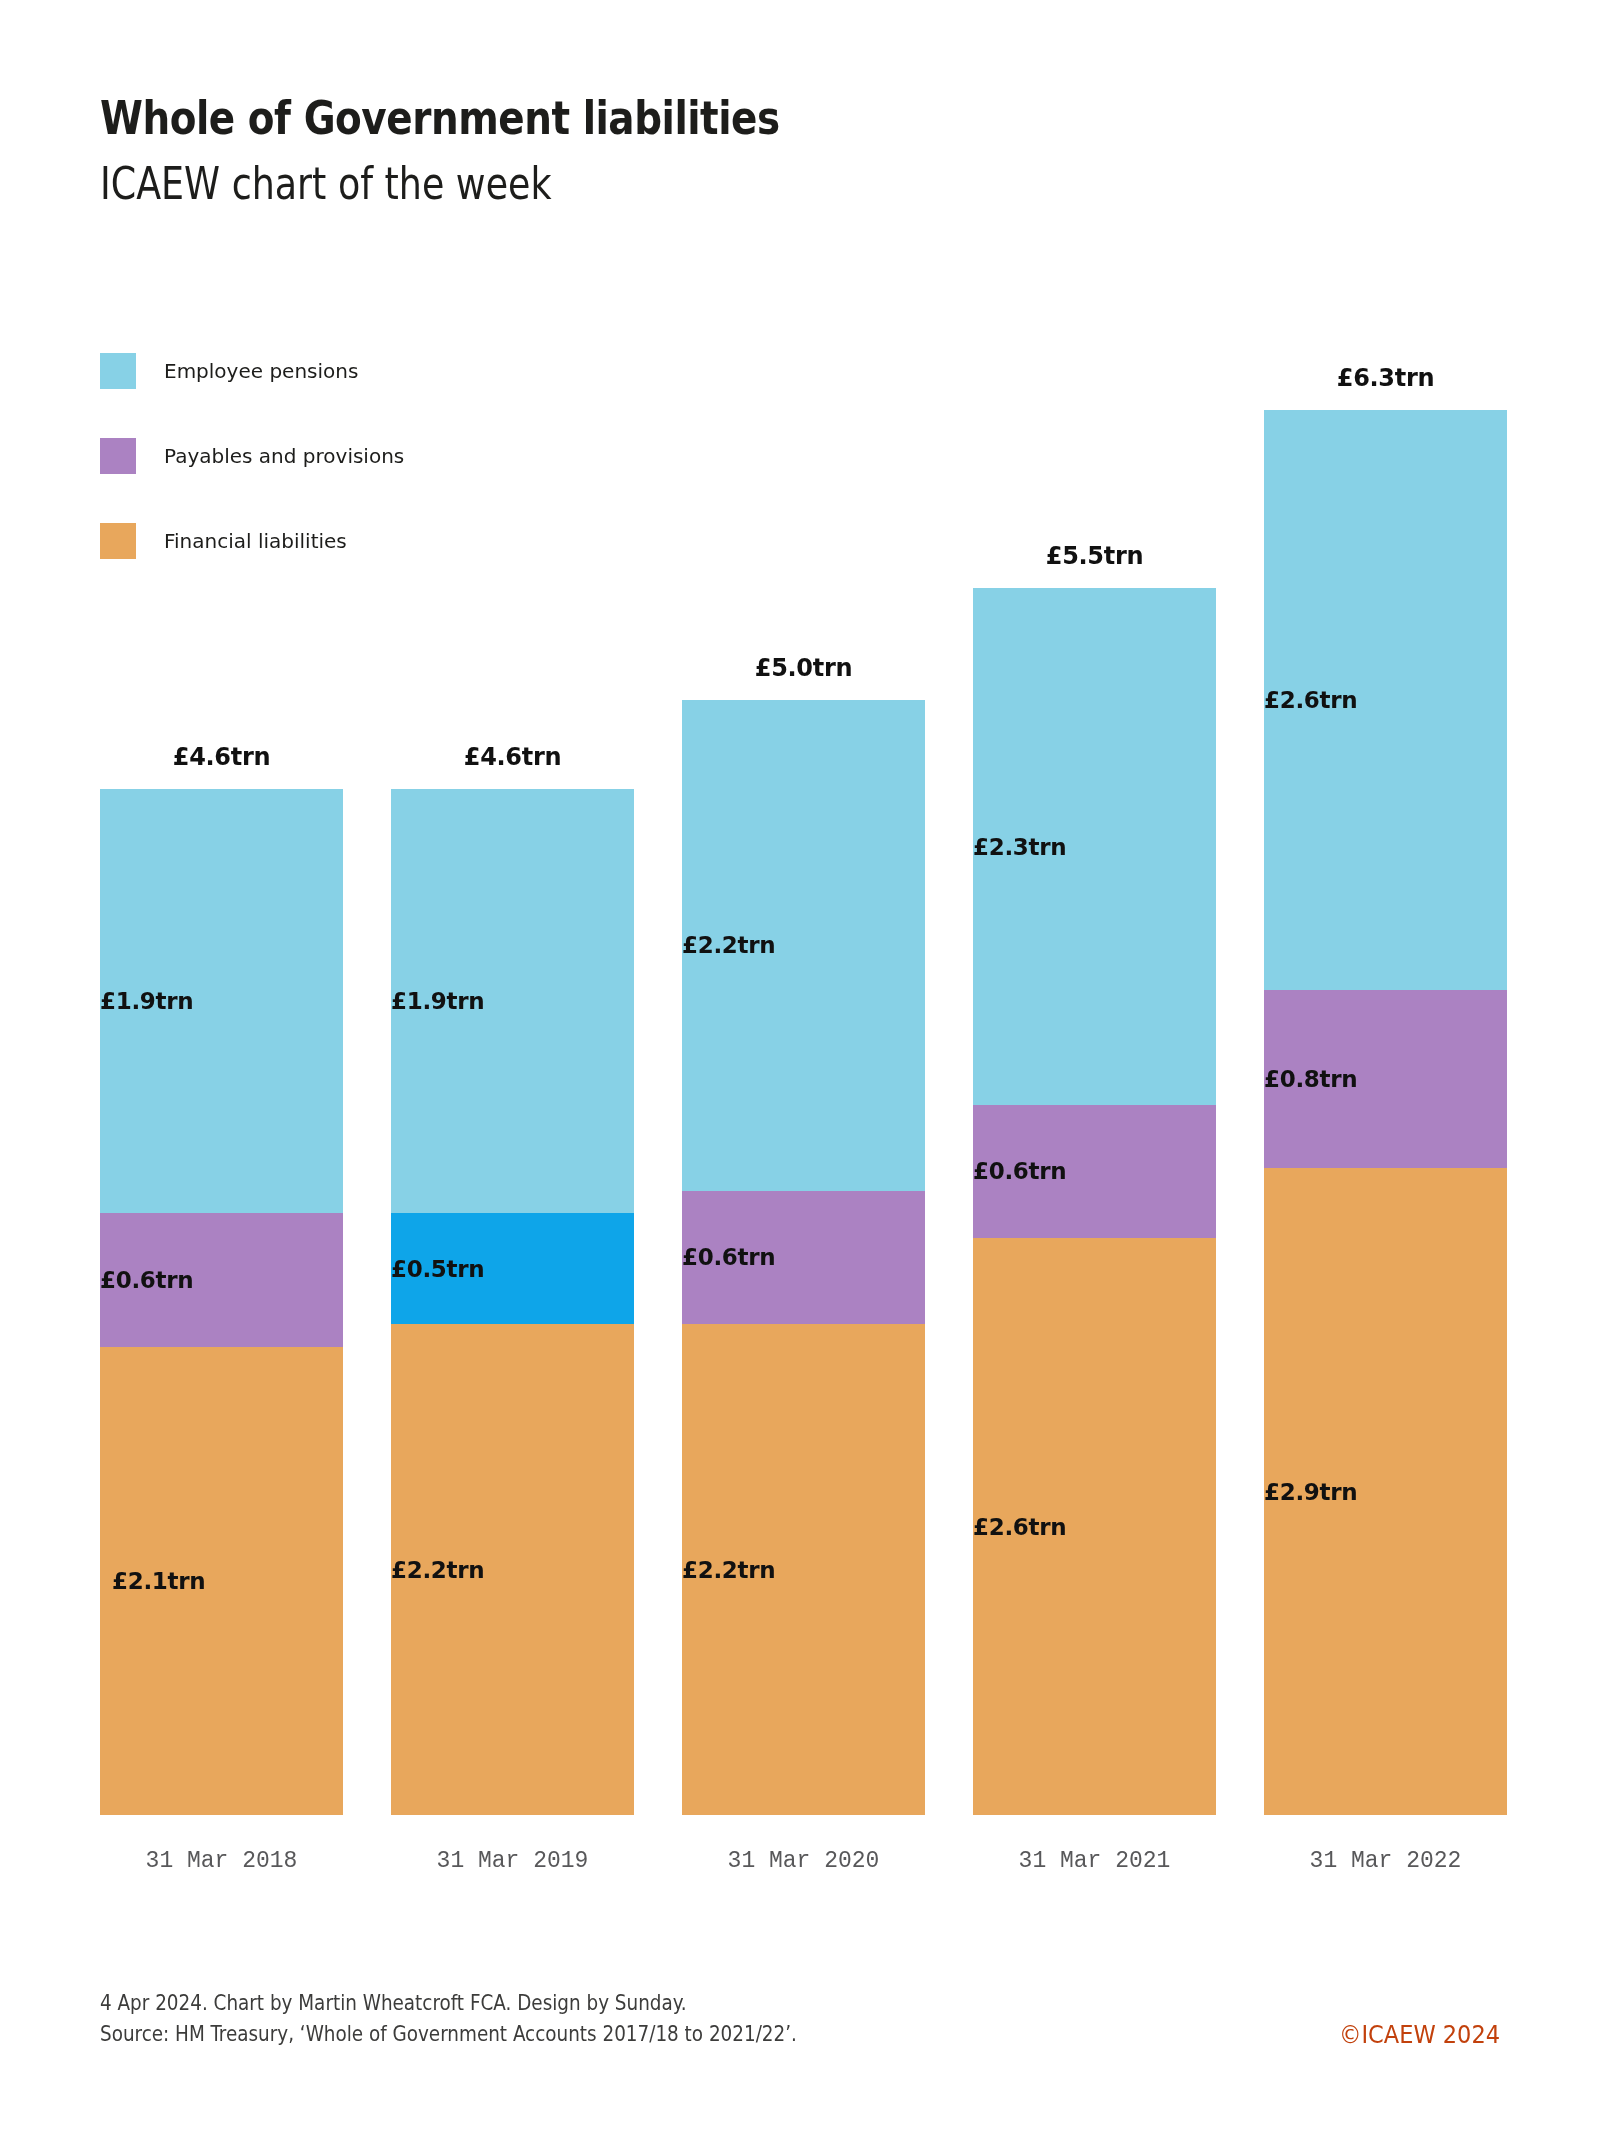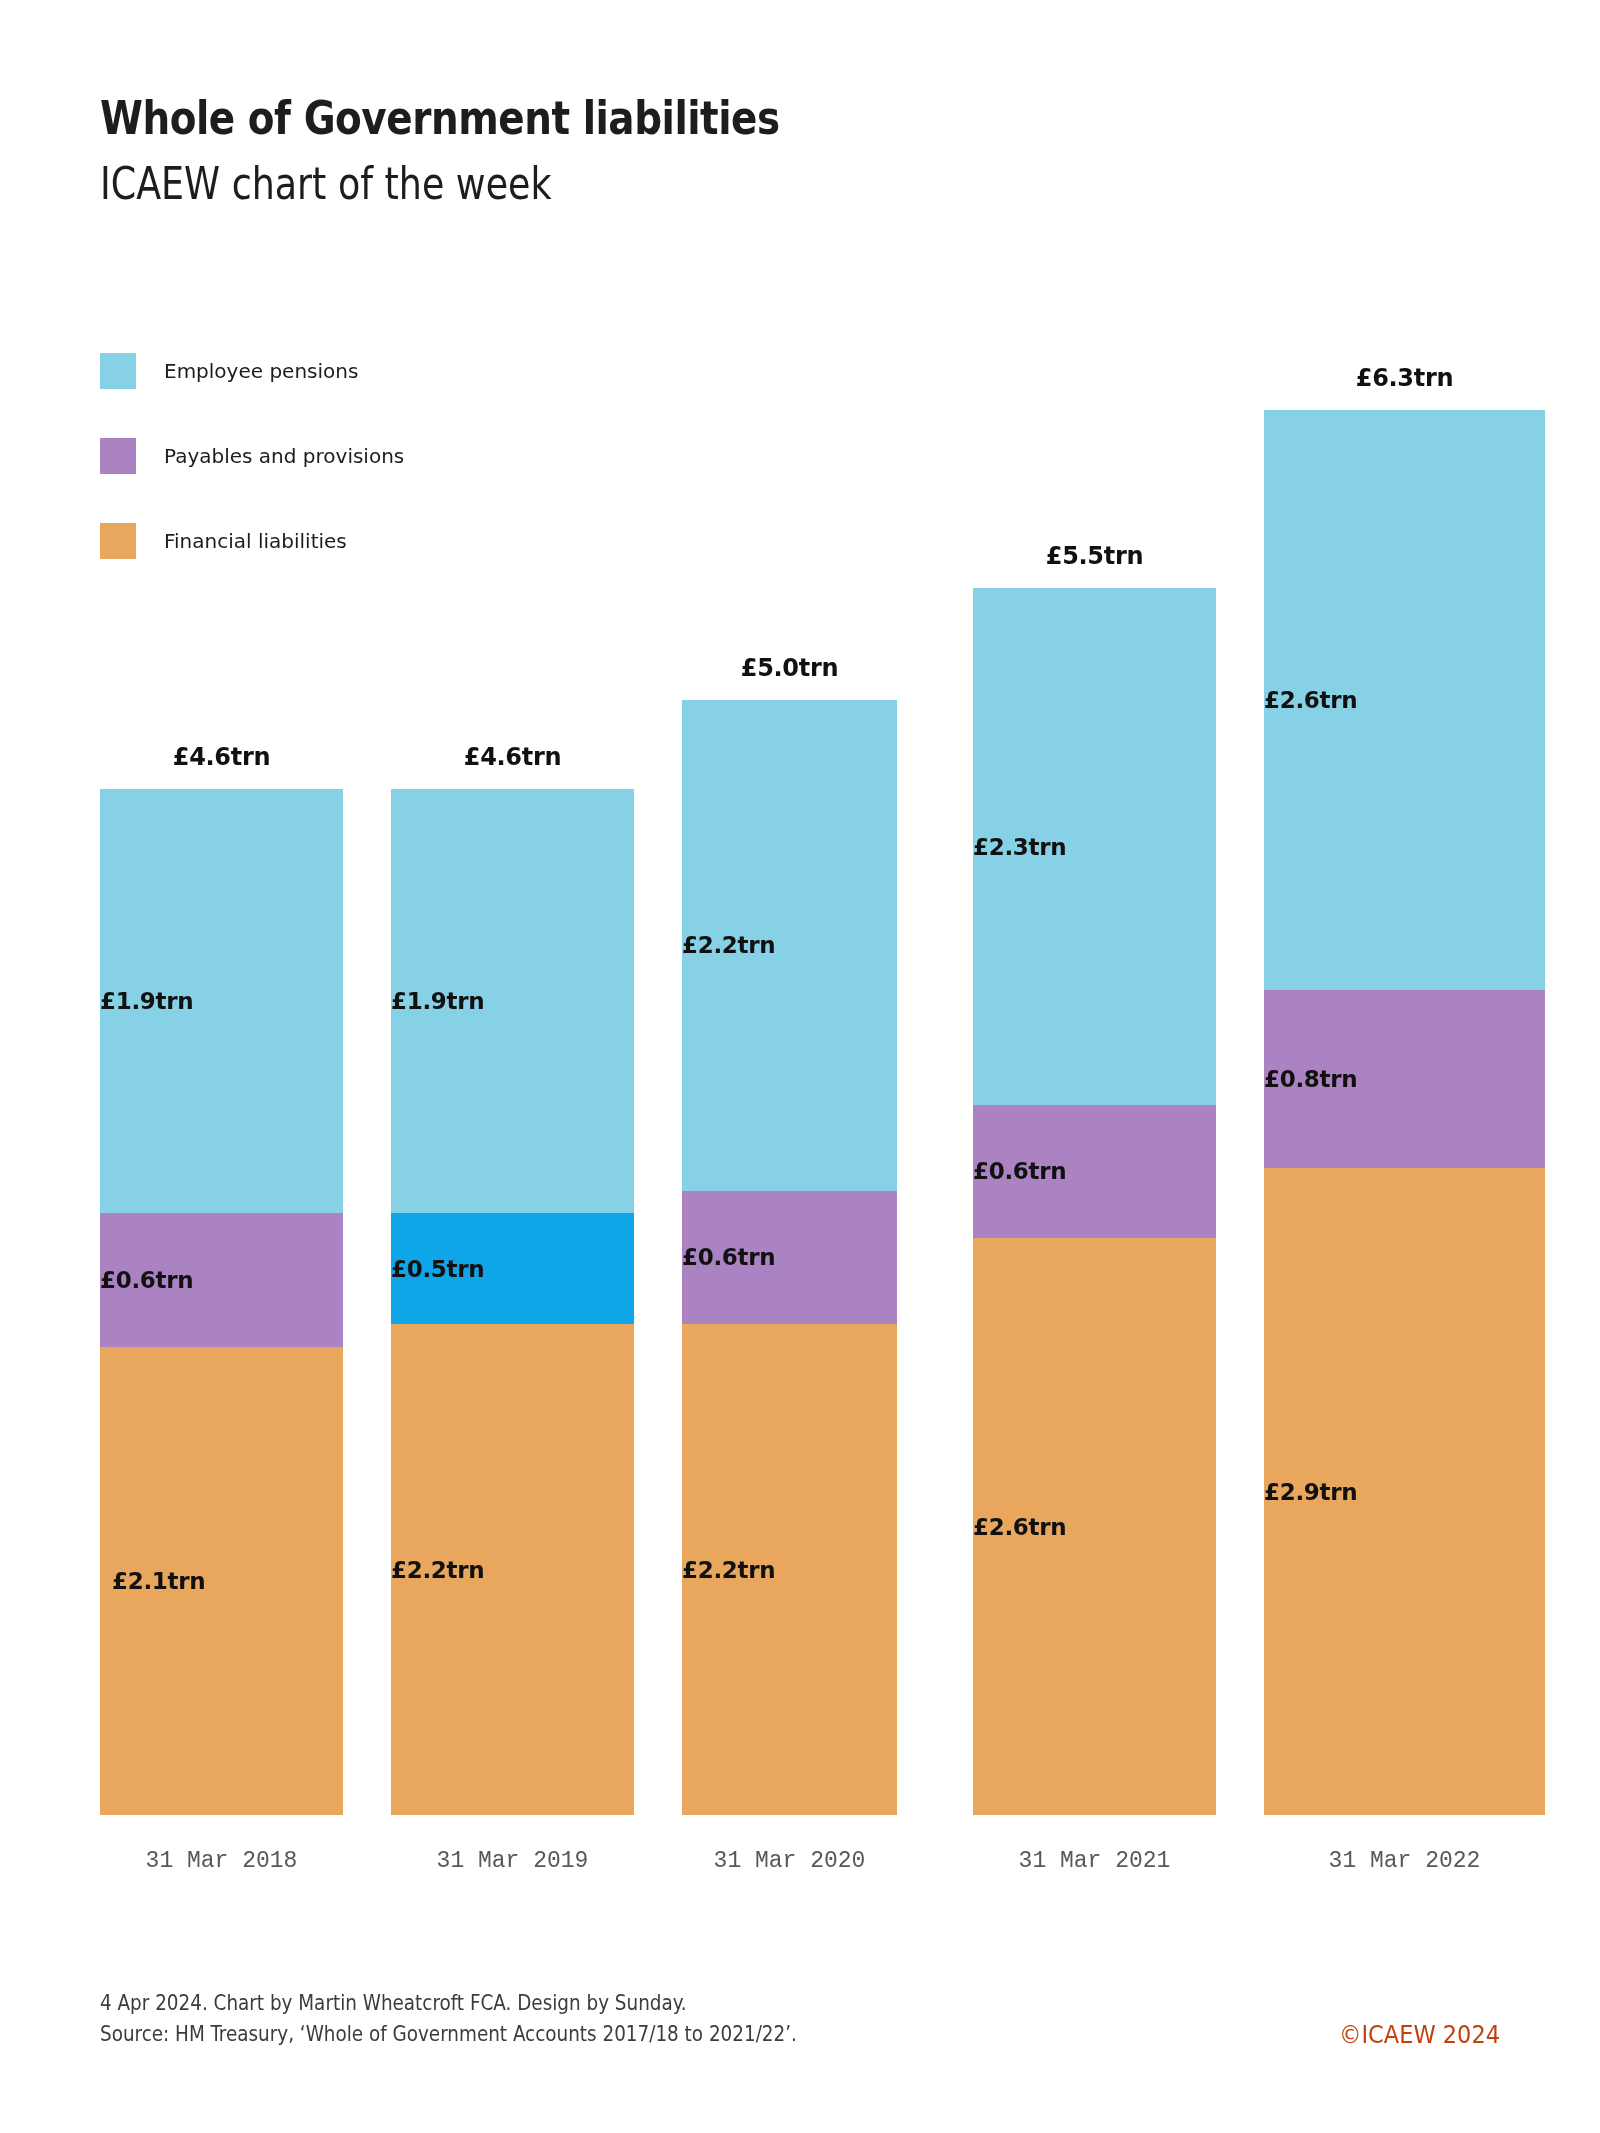--- a/index.html
+++ b/index.html
@@ -179,21 +179,21 @@
           </div>
           <div class="seg" style="height: 111.508px; background: #0ea5e9;">
             <span class="seg-label">£0.5trn</span>
           </div>
           <div class="seg" style="height: 490.635px; background: rgb(232, 167, 92);">
             <span class="seg-label">£2.2trn</span>
           </div>
         </div>
         <div class="cat-label">31 Mar 2019</div>
       </div>
-      <div class="bar-group" style="left: 682px; width: 215px; height: 1115.08px;">
+      <div class="bar-group" style="left: 682px; width: 243px; height: 1115.08px;">
         <div class="total-label" style="bottom: 1133.08px;">£5.0trn</div>
         <div class="bar" style="height: 1115.08px;">
           <div class="seg" style="height: 490.635px; background: rgb(135, 209, 230);">
             <span class="seg-label">£2.2trn</span>
           </div>
           <div class="seg" style="height: 133.81px; background: rgb(171, 130, 194);">
             <span class="seg-label">£0.6trn</span>
           </div>
           <div class="seg" style="height: 490.635px; background: rgb(232, 167, 92);">
             <span class="seg-label">£2.2trn</span>
@@ -209,21 +209,21 @@
           </div>
           <div class="seg" style="height: 133.81px; background: rgb(171, 130, 194);">
             <span class="seg-label">£0.6trn</span>
           </div>
           <div class="seg" style="height: 579.841px; background: rgb(232, 167, 92);">
             <span class="seg-label">£2.6trn</span>
           </div>
         </div>
         <div class="cat-label">31 Mar 2021</div>
       </div>
-      <div class="bar-group" style="left: 1264px; width: 281px; height: 1405px;">
+      <div class="bar-group" style="left: 1264px; width: 243px; height: 1405px;">
         <div class="total-label" style="bottom: 1423px;">£6.3trn</div>
         <div class="bar" style="height: 1405px;">
           <div class="seg" style="height: 579.841px; background: rgb(135, 209, 230);">
             <span class="seg-label">£2.6trn</span>
           </div>
           <div class="seg" style="height: 178.413px; background: rgb(171, 130, 194);">
             <span class="seg-label">£0.8trn</span>
           </div>
           <div class="seg" style="height: 646.746px; background: rgb(232, 167, 92);">
             <span class="seg-label">£2.9trn</span>

